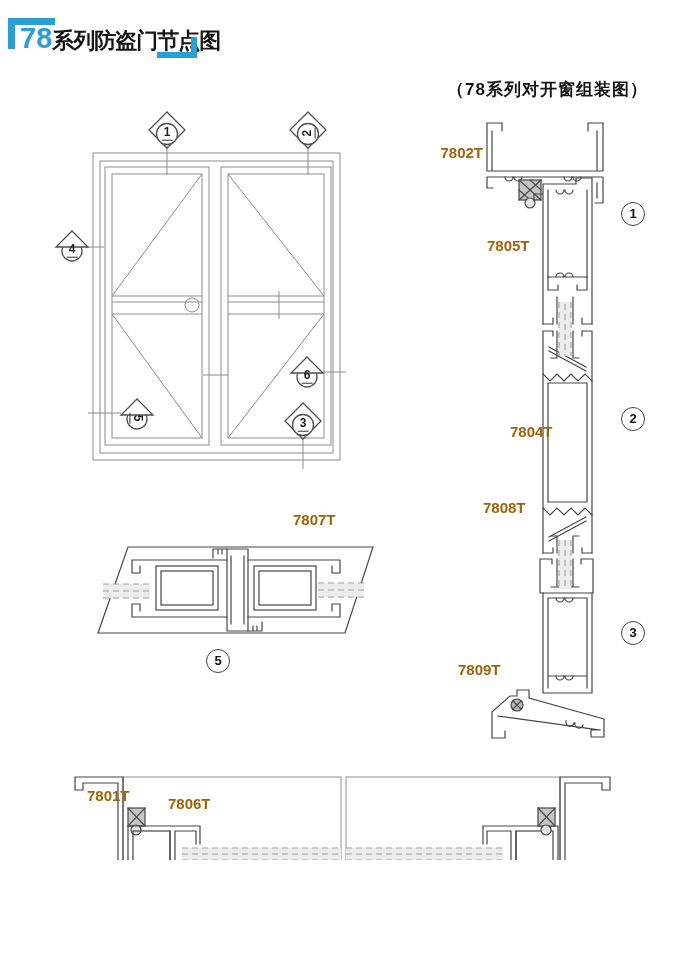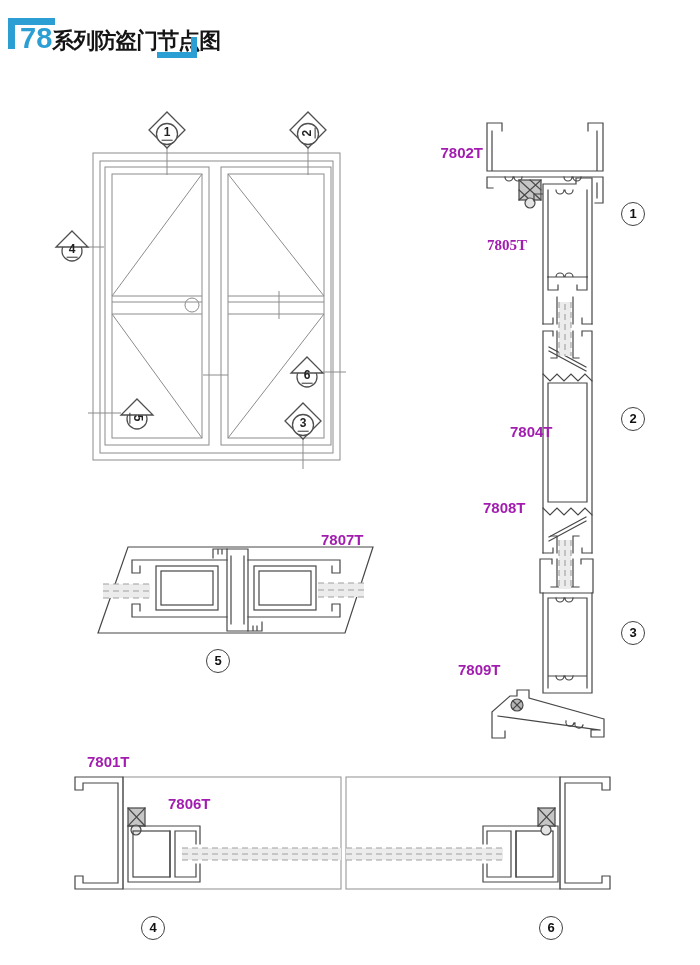--- a/index.html
+++ b/index.html
@@ -1,31 +1,31 @@
 <!DOCTYPE html>
 <html><head>
 <meta charset="utf-8">
 <style>
   html,body{margin:0;padding:0;background:#fff;}
-  .page{position:relative;width:700px;height:965px;background:#fff;overflow:hidden;
+  .page{position:relative;width:700px;height:860px;background:#fff;overflow:hidden;
         font-family:"Liberation Sans",sans-serif;}
   
   .bracket-open{position:absolute;left:8px;top:18px;width:40px;height:24px;
     border-left:7px solid #2b9ed3;border-top:7px solid #2b9ed3;}
   .bracket-close{position:absolute;left:157px;top:37px;width:34px;height:15px;
     border-right:6px solid #2b9ed3;border-bottom:6px solid #2b9ed3;}
   .main-title{position:absolute;left:20px;top:24px;white-space:nowrap;line-height:1;}
   .main-title .prefix{color:#2b9ed3;font-size:29px;font-weight:bold;vertical-align:baseline;}
   .main-title .rest{color:#141414;font-size:22px;font-weight:bold;letter-spacing:-1px;}
   .assembly-title{position:absolute;left:447px;top:78px;font-size:17px;font-weight:bold;
     color:#141414;letter-spacing:1px;white-space:nowrap;}
   
   .art{position:absolute;left:0;top:0;}
   
-  .plabel{position:absolute;font-size:15px;font-weight:bold;color:#a21caf;white-space:nowrap;line-height:1;}
+  .plabel{position:absolute;font-size:15px;font-weight:bold;color:#a16207;white-space:nowrap;line-height:1;}
   
   .circ{position:absolute;width:22px;height:22px;border:1.5px solid #424242;border-radius:50%;
     background:#fff;text-align:center;line-height:22px;font-size:13px;font-weight:bold;color:#111;}
   
   .marker{position:absolute;width:40px;height:46px;}
   .marker svg{position:absolute;left:0;top:0;}
   .mnum{position:absolute;left:20px;top:24px;transform:translate(-50%,-56%);
     font-size:12px;font-weight:bold;color:#222;border-bottom:1.5px solid #333;
     padding:0 2px;line-height:1.15;background:transparent;}
   .mnum.rot-ccw{transform:translate(-50%,-56%) rotate(-90deg);}
@@ -34,20 +34,21 @@
 </head>
 <body>
 
 <div class="page">
 
   <div class="bracket-open"></div>
   <div class="main-title">
     <span class="prefix">78</span><span class="rest">系列防盗门节点图</span>
   </div>
   <div class="bracket-close"></div>
+  <div class="assembly-title">（78系列对开窗组装图）</div>
 
   <svg class="art" width="700" height="965" viewBox="0 0 700 965">
 
     <g stroke="#8c8c8c" stroke-width="1" fill="none">
       <rect x="93" y="153" width="247" height="307"></rect>
       <rect x="100" y="161" width="233" height="292"></rect>
       <rect x="105" y="167" width="104" height="278"></rect>
       <rect x="112" y="174" width="90" height="264"></rect>
       <rect x="221" y="167" width="110" height="278"></rect>
       <rect x="228" y="174" width="96" height="264"></rect>
@@ -161,26 +162,26 @@
         <path d="M559,540 V589 M571,540 V589 M565,540 V589"></path>
         <path d="M182,848 H341 M182,860 H341 M182,854 H341"></path>
         <path d="M346,848 H503 M346,860 H503 M346,854 H503"></path>
         <path d="M103,584 H150 M103,598 H150 M103,591 H150"></path>
         <path d="M318,583 H364 M318,597 H364 M318,590 H364"></path>
       </g>
     </g>
   </svg>
 
   <div class="plabel" style="left:433px;top:145px;width:50px;text-align:right;">7802T</div>
-  <div class="plabel" style="left:487px;top:238px;font-family:Liberation Serif, serif;">7805T</div>
+  <div class="plabel" style="left:487px;top:238px;">7805T</div>
   <div class="plabel" style="left:510px;top:424px;">7804T</div>
   <div class="plabel" style="left:483px;top:500px;">7808T</div>
   <div class="plabel" style="left:458px;top:662px;">7809T</div>
-  <div class="plabel" style="left:293px;top:532px;margin-left:28px;">7807T</div>
-  <div class="plabel" style="left:87px;top:754px;">7801T</div>
+  <div class="plabel" style="left:293px;top:512px;">7807T</div>
+  <div class="plabel" style="left:87px;top:788px;">7801T</div>
   <div class="plabel" style="left:168px;top:796px;">7806T</div>
 
   <div class="circ" style="left:621px;top:202px;">1</div>
   <div class="circ" style="left:621px;top:407px;">2</div>
   <div class="circ" style="left:621px;top:621px;">3</div>
   <div class="circ" style="left:141px;top:916px;">4</div>
   <div class="circ" style="left:206px;top:649px;">5</div>
   <div class="circ" style="left:539px;top:916px;">6</div>
 
   <div class="marker" style="left:147px;top:110px;">

